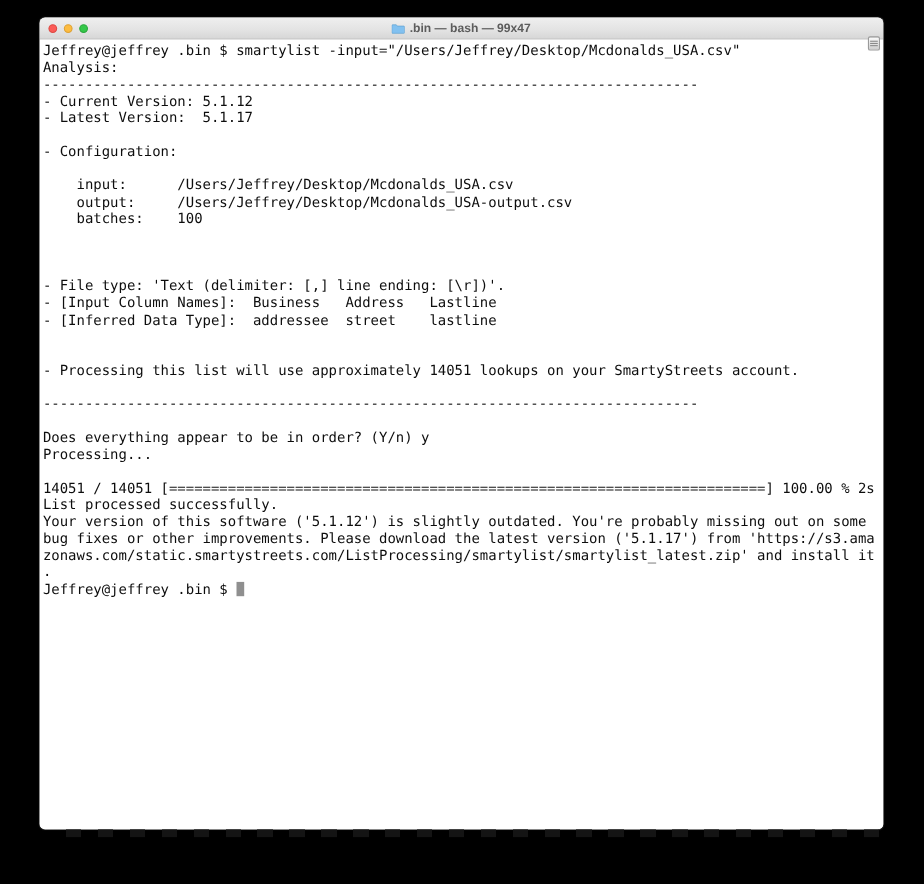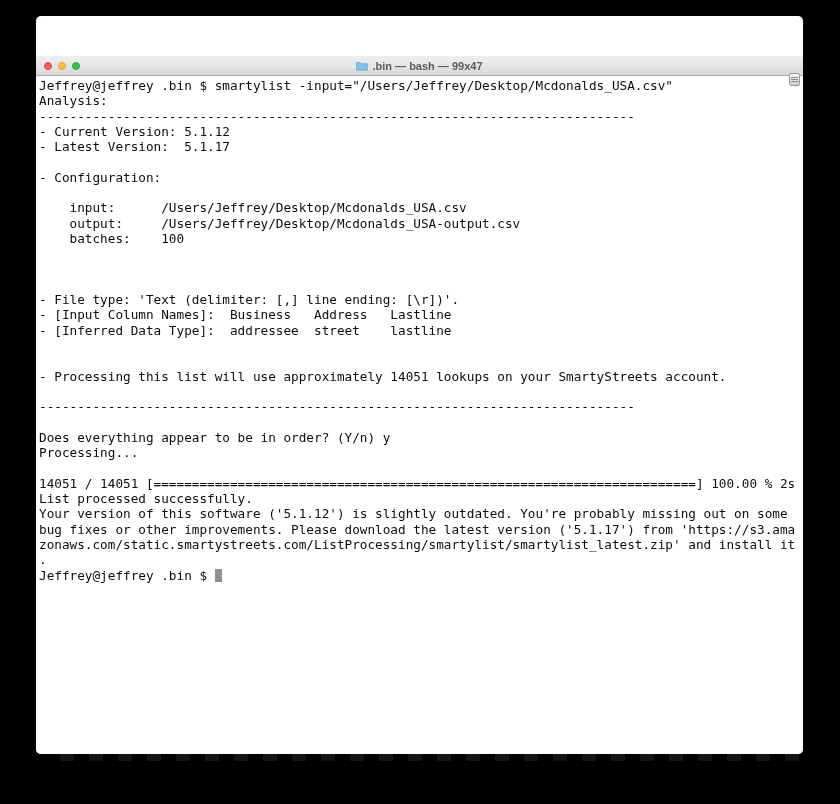--- a/index.html
+++ b/index.html
@@ -17,21 +17,21 @@
     position: absolute; left: 36px; top: 16px; width: 767px; height: 738px;
     border-radius: 5px; overflow: hidden;
     box-shadow: 0 8px 30px rgba(0,0,0,0.9), 0 0 1px rgba(255,255,255,0.25);
     background: #fff;
   }
 
   .titlebar {
     position: relative; height: 20px;
     background: linear-gradient(180deg, #efefef 0%, #e3e3e3 60%, #d7d7d7 100%);
     border-bottom: 1px solid #b0b0b0;
-    display: flex; align-items: center; margin-top: 40px;
+    display: flex; align-items: center;
   }
   .traffic-lights { position: absolute; left: 8px; top: 0; height: 20px; display: flex; align-items: center; gap: 6px; }
   .tl { width: 8px; height: 8px; border-radius: 50%; }
   .tl-close    { background: #fc5b57; border: 0.5px solid #dd4b45; }
   .tl-minimize { background: #fdbc40; border: 0.5px solid #deA236; }
   .tl-zoom     { background: #34c749; border: 0.5px solid #2aa73c; }
 
   .title-wrap {
     flex: 1; display: flex; align-items: center; justify-content: center; gap: 4px;
     font-size: 11px; color: #5c5c5c; font-weight: bold; letter-spacing: 0;

